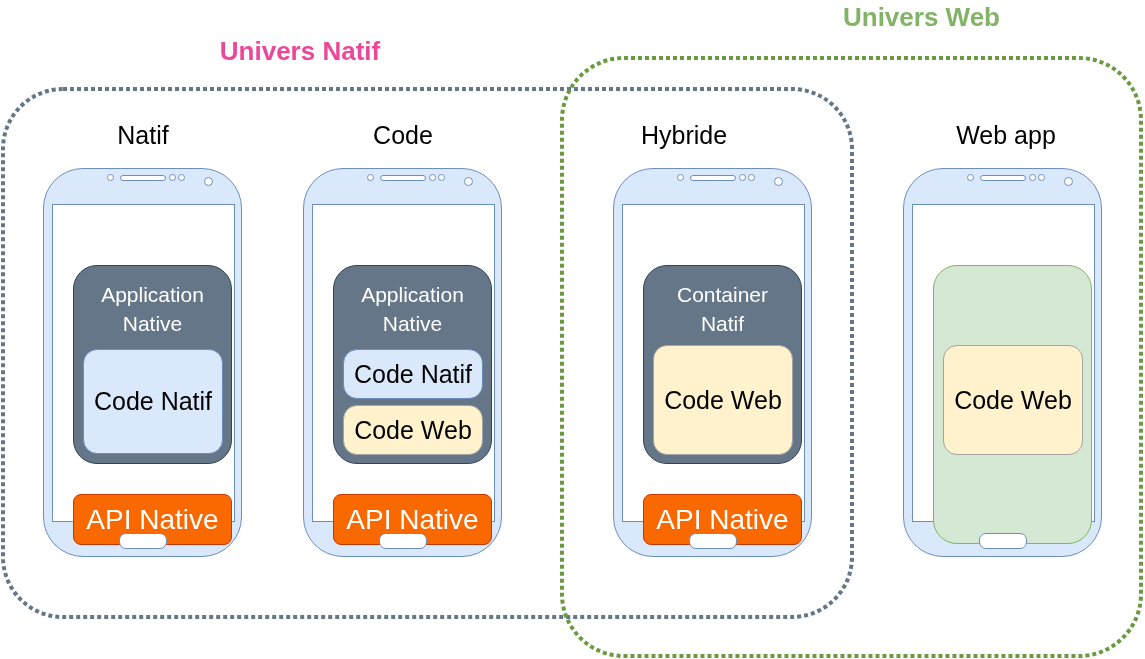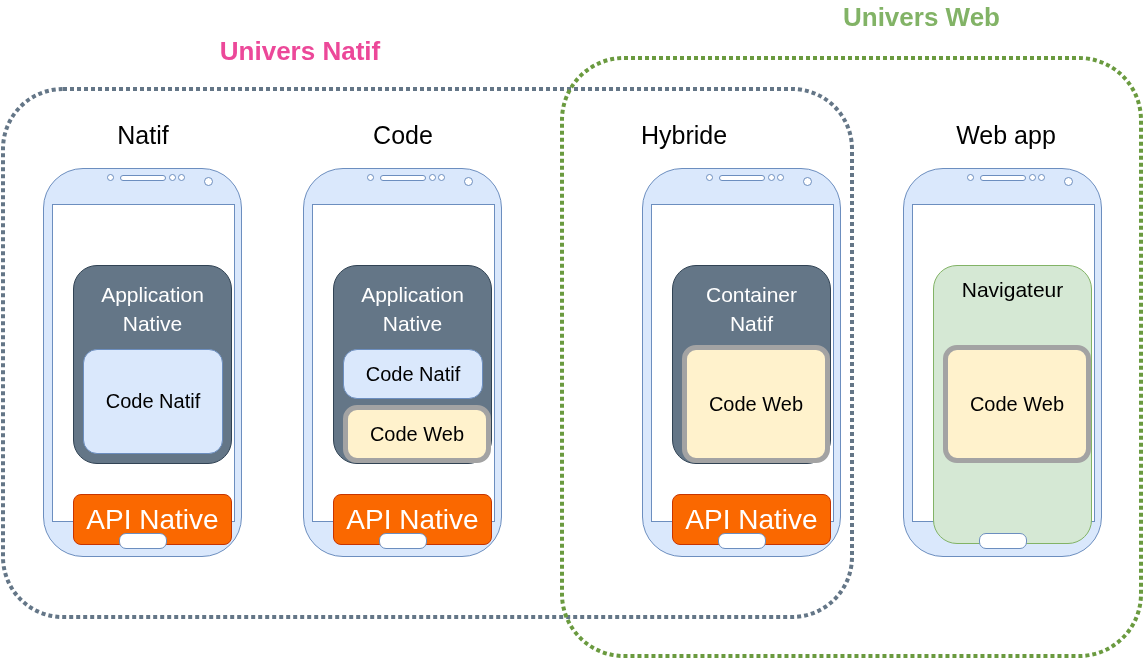--- a/index.html
+++ b/index.html
@@ -11,23 +11,23 @@
   .col-label { position:absolute; width:200px; text-align:center; font-size:25px; color:#000; top:121px; }
   .phone { position:absolute; top:168px; width:239px; height:389px; }
   .phone .body { position:absolute; left:0; top:0; width:197px; height:387px; background:#dae8fc; border:1px solid #6c8ebf; border-radius:40px; }
   .phone .screen { position:absolute; left:8px; top:35px; width:181px; height:316px; background:#fff; border:1px solid #6c8ebf; }
   .phone .home { position:absolute; left:75px; top:364px; width:46px; height:14px; background:#fff; border:1px solid #6c8ebf; border-radius:7px; }
   .phone .speaker { position:absolute; left:76px; top:6px; width:44px; height:4px; background:#fff; border:1px solid #6c8ebf; border-radius:3px; }
   .phone .dot { position:absolute; width:5px; height:5px; background:#fff; border:1px solid #6c8ebf; border-radius:50%; top:5px; }
   .phone .cam { position:absolute; width:7px; height:7px; background:#fff; border:1px solid #6c8ebf; border-radius:50%; top:8px; left:160px; }
   .app-box { position:absolute; left:20px; top:60px; width:157px; height:197px; background:#647687; border:1px solid #314354; border-radius:24px; }
   .app-title { position:absolute; left:0; top:14px; width:100%; text-align:center; color:#fff; font-size:21px; line-height:29px; }
-  .code-box { position:absolute; border-radius:14px; display:flex; align-items:center; justify-content:center; font-size:20px; color:#000; }
+  .code-box { position:absolute; border-radius:14px; display:flex; align-items:center; justify-content:center; font-size:25px; color:#000; }
   .code-natif { background:#dae8fc; border:1px solid #6c8ebf; }
-  .code-web { background:#fff2cc; border:5px solid #a3a3a3; }
+  .code-web { background:#fff2cc; border:1px solid #a3a3a3; }
   .api-box { position:absolute; left:20px; top:289px; width:157px; height:49px; background:#fa6800; border:1px solid #c73500; border-radius:8px; color:#fff; font-size:28px; display:flex; align-items:center; justify-content:center; }
   .nav-box { position:absolute; left:20px; top:60px; width:157px; height:277px; background:#d5e8d4; border:1px solid #82b366; border-radius:24px; }
   .nav-title { position:absolute; left:0; top:12px; width:100%; text-align:center; color:#000; font-size:21px; }
 </style>
 </head>
 <body>
 
 <svg class="region-svg" width="1145" height="659">
   <rect x="3" y="89" width="849" height="528" rx="60" ry="60" fill="none" stroke="#647687" stroke-width="4" stroke-dasharray="4 3"></rect>
   <rect x="562" y="58" width="579" height="598" rx="62" ry="62" fill="none" stroke="#6a9a3f" stroke-width="4" stroke-dasharray="4 3"></rect>
@@ -69,21 +69,21 @@
         <div class="code-box code-natif" style="left:9px; top:83px; width:138px; height:48px;">Code Natif</div>
         <div class="code-box code-web" style="left:9px; top:139px; width:138px; height:48px;">Code Web</div>
       </div>
       <div class="api-box">API Native</div>
     </div>
     <div class="home"></div>
   </div>
 </div>
 
 <div class="col-label" style="left:584px;">Hybride</div>
-<div class="phone" style="left:642px;padding-left:9px;">
+<div class="phone" style="left:613px;padding-left:9px;">
   <div class="body">
     <div class="dot" style="left:63px;"></div>
     <div class="speaker"></div>
     <div class="dot" style="left:125px;"></div>
     <div class="dot" style="left:134px;"></div>
     <div class="cam"></div>
     <div class="screen">
       <div class="app-box">
         <div class="app-title"><span>Container</span><br><span>Natif</span></div>
         <div class="code-box code-web" style="left:9px; top:79px; width:138px; height:108px;">Code Web</div>
@@ -97,19 +97,18 @@
 <div class="col-label" style="left:906px;">Web app</div>
 <div class="phone" style="left:903px;">
   <div class="body">
     <div class="dot" style="left:63px;"></div>
     <div class="speaker"></div>
     <div class="dot" style="left:125px;"></div>
     <div class="dot" style="left:134px;"></div>
     <div class="cam"></div>
     <div class="screen">
       <div class="nav-box">
-        <div class="nav-title">Navigateur</div>
         <div class="code-box code-web" style="left:9px; top:79px; width:138px; height:108px;">Code Web</div>
       </div>
     </div>
     <div class="home"></div>
   </div>
 </div>
 
 </body></html>

